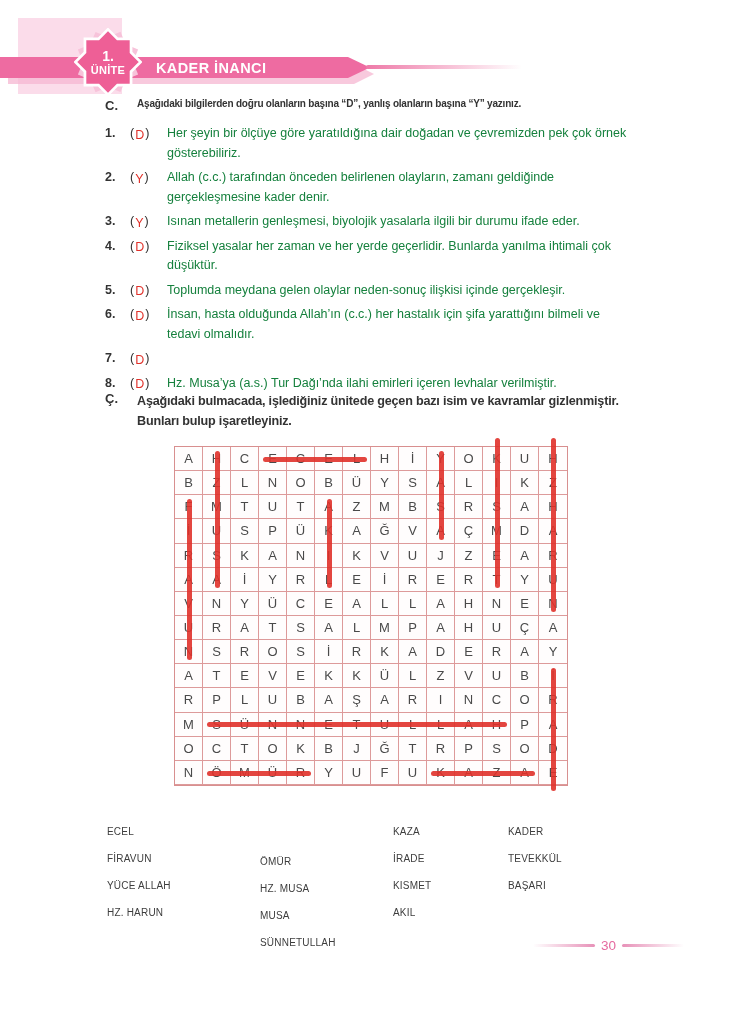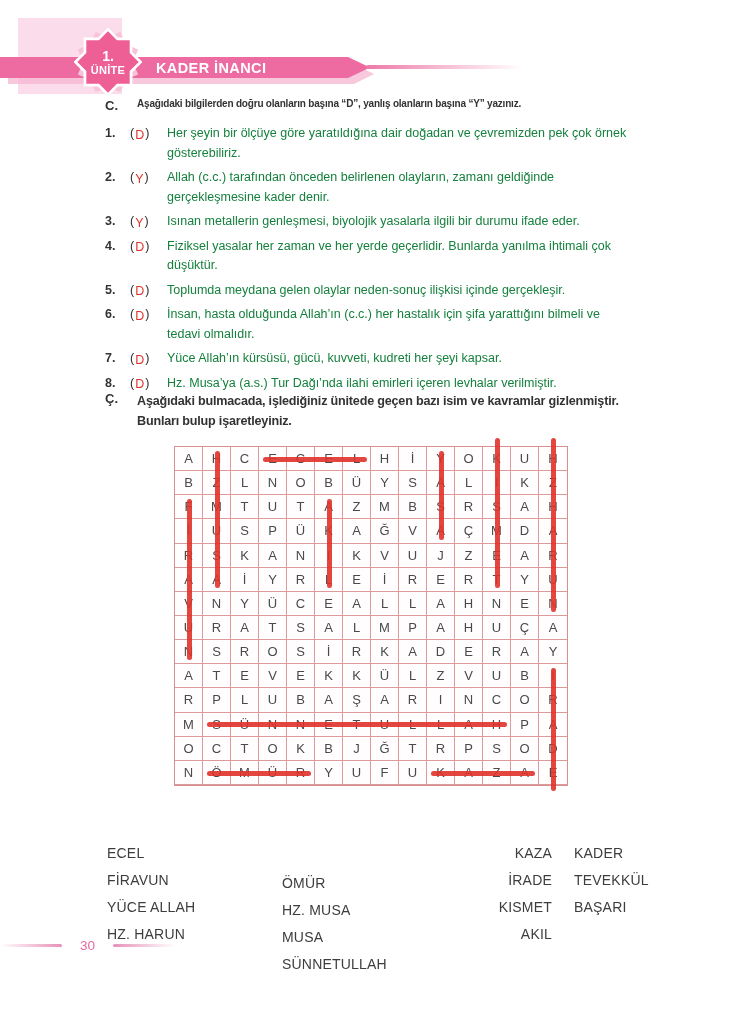--- a/index.html
+++ b/index.html
@@ -49,28 +49,28 @@
   .puzzle { position:absolute; left:174px; top:446px; border:1.5px solid #d88f8f; background:#fffdfd; }
   .pz-grid { display:grid; grid-template-columns:repeat(14,28px); grid-auto-rows:24.15px; }
   .pz-cell { border-right:1px solid #dd9a9a; border-bottom:1px solid #dd9a9a;
     display:flex; align-items:center; justify-content:center;
     font-size:13px; color:#4a4a4a; background:transparent; }
   .pz-grid .pz-cell:nth-child(14n) { border-right:none; }
   .marks { position:absolute; left:0; top:0; width:100%; height:100%; pointer-events:none; }
   .mark { position:absolute; background:#e0312a; border-radius:3px; opacity:.9; }
 
   
-  .word-list { position:absolute; left:107px; top:840px; display:flex; font-size:14px; color:#3d3d3d;gap:22px; }
+  .word-list { position:absolute; left:107px; top:818px; display:flex; font-size:10px; color:#3d3d3d; }
   .wl-col { display:flex; flex-direction:column; }
-  .wl-col1 { width:153px; } .wl-col2 { width:133px;margin-top:30px; } .wl-col3 { width:115px;text-align:right; }
+  .wl-col1 { width:153px; } .wl-col2 { width:133px;margin-top:30px; } .wl-col3 { width:115px; }
   .wl-item { line-height:27px; letter-spacing:.2px; }
 
   
   .footer { position:absolute; left:0; top:938px; width:684px; display:flex;
-    align-items:center; justify-content:flex-start; gap:18px; }
+    align-items:center; justify-content:flex-end; gap:6px; }
   .pg-line { width:62px; height:3px; border-radius:2px; }
   .pg-line.left  { background:linear-gradient(to right,rgba(231,145,184,0),#e791b8); }
   .pg-line.right { background:linear-gradient(to left,rgba(231,145,184,0),#e791b8); }
   .pg-num { color:#e5699f; font-size:13.5px; }
 </style>
 </head>
 <body>
 
 <div class="page">
 
@@ -124,21 +124,20 @@
           <div class="q-text">Toplumda meydana gelen olaylar neden-sonuç ilişkisi içinde gerçekleşir.</div>
         </div>
         <div class="q-item">
           <div class="q-num">6.</div>
           <div class="q-ans"><span>(</span><span class="q-letter">D</span><span>)</span></div>
           <div class="q-text">İnsan, hasta olduğunda Allah’ın (c.c.) her hastalık için şifa yarattığını bilmeli ve tedavi olmalıdır.</div>
         </div>
         <div class="q-item">
           <div class="q-num">7.</div>
           <div class="q-ans"><span>(</span><span class="q-letter">D</span><span>)</span></div>
-          <div class="q-text">Yüce Allah’ın kürsüsü, gücü, kuvveti, kudreti her şeyi kapsar.</div>
         </div>
         <div class="q-item">
           <div class="q-num">8.</div>
           <div class="q-ans"><span>(</span><span class="q-letter">D</span><span>)</span></div>
           <div class="q-text">Hz. Musa’ya (a.s.) Tur Dağı’nda ilahi emirleri içeren levhalar verilmiştir.</div>
         </div>
       </div>
   </div>
 
   <div class="section-ced">

